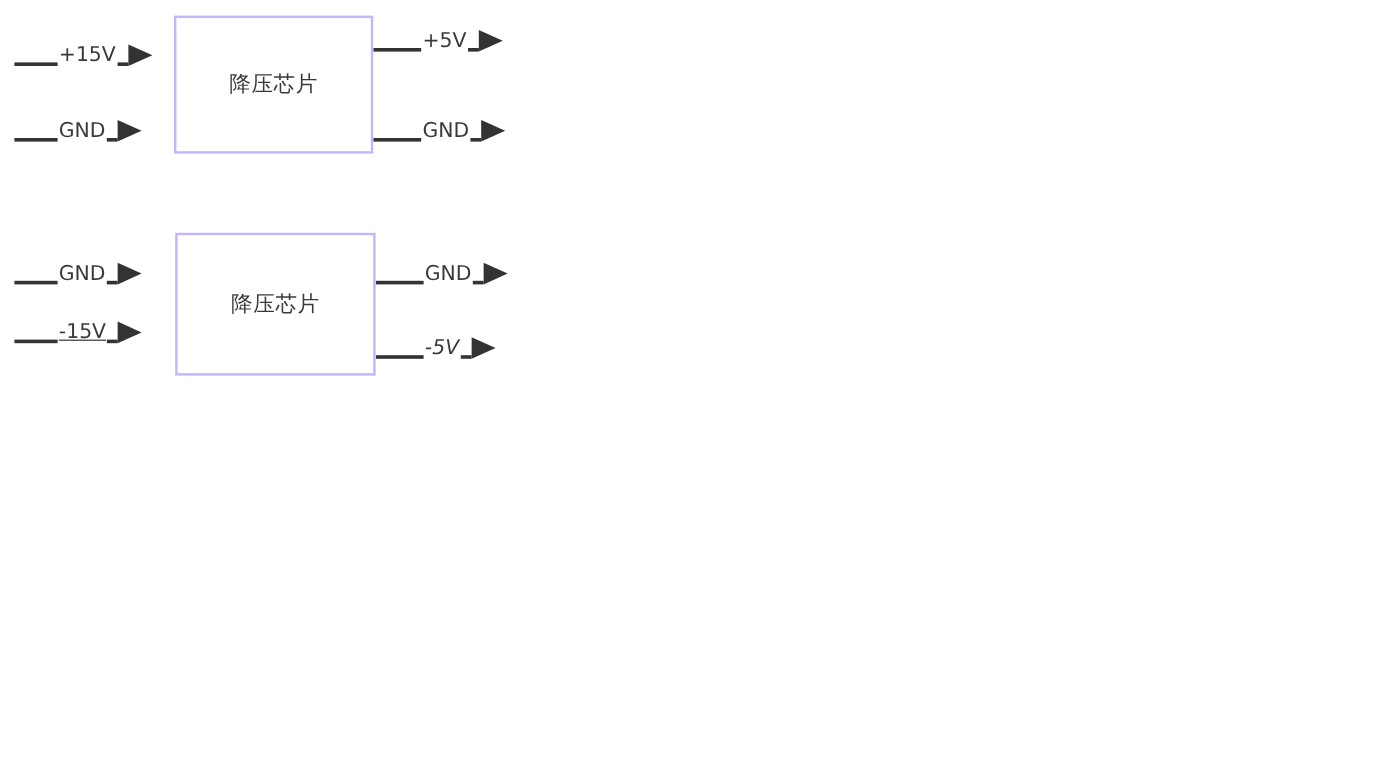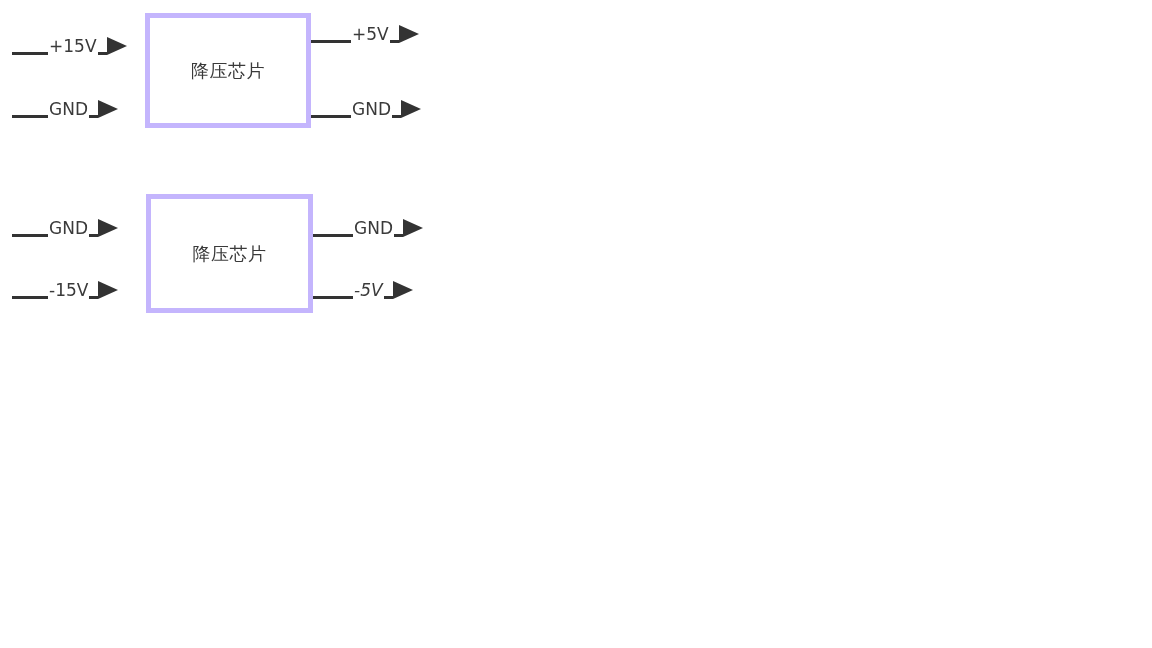--- a/index.html
+++ b/index.html
@@ -26,21 +26,21 @@
 
   .block-group {
     position: absolute;
     left: 0;
   }
 
   
   .chip-box {
     position: absolute;
     box-sizing: border-box;
-    border: 5px solid #c4b5fd;
+    border: 2px solid #c4b5fd;
     background: #ffffff;
     display: flex;
     align-items: center;
     justify-content: center;
     z-index: 3;
   }
   .chip-label {
     font-size: 18px;
     line-height: 1;
     color: #3a3a3a;
@@ -127,21 +127,21 @@
 
   <div class="block-group">
 
     <div class="port" style="left:12px; top:215px;">
       <div class="wire wire-lead-in"></div>
       <span class="port-label">GND</span>
       <div class="wire wire-tail-in"></div>
       <div class="arrow-head"></div>
     </div>
 
-    <div class="port" style="left:12px; top:277px;">
+    <div class="port" style="left:12px; top:264px;text-decoration:underline;">
       <div class="wire wire-lead-in"></div>
       <span class="port-label">-15V</span>
       <div class="wire wire-tail-in"></div>
       <div class="arrow-head"></div>
     </div>
 
     <div class="chip-box" style="left:146px; top:194px; width:167px; height:119px;">
       <span class="chip-label">降压芯片</span>
     </div>
 

